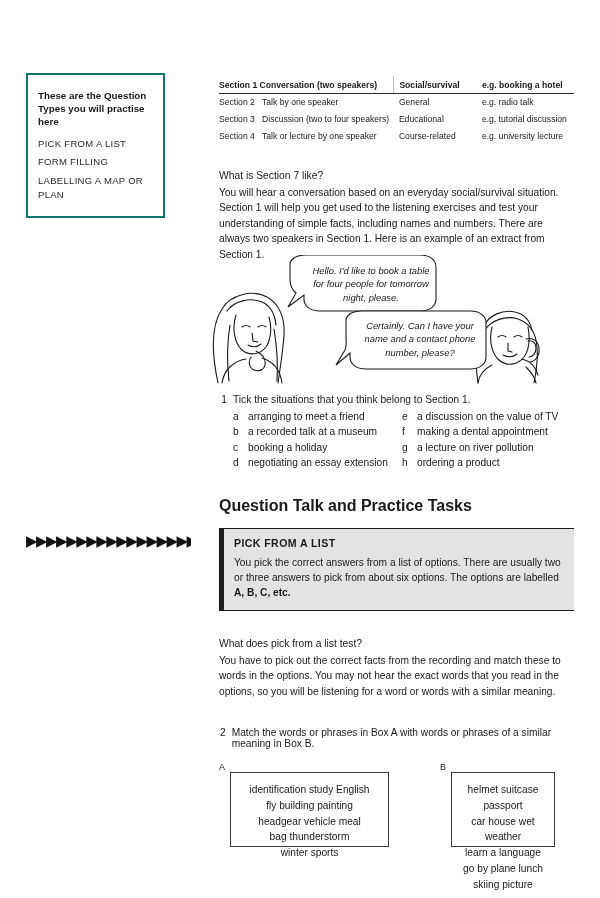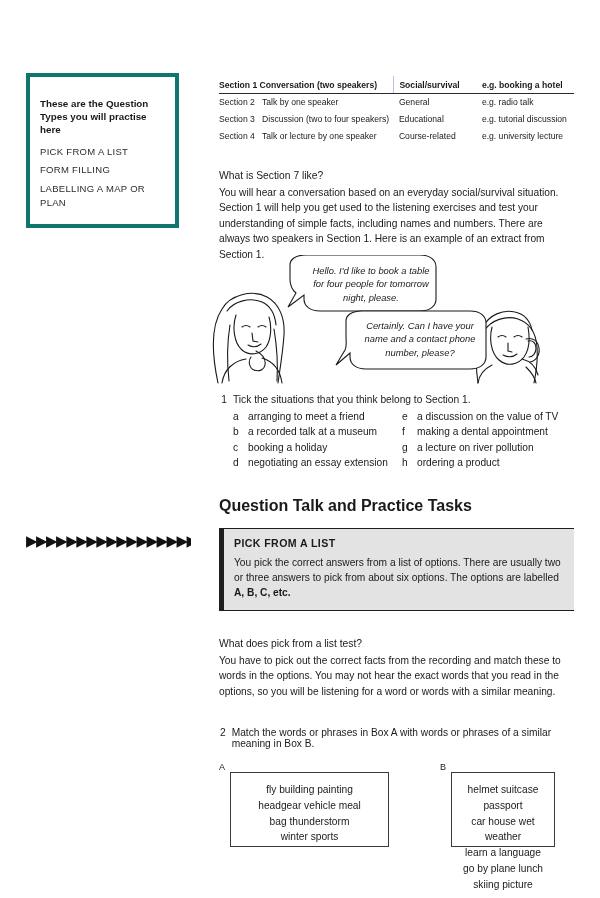--- a/index.html
+++ b/index.html
@@ -37,24 +37,24 @@
     top: 497px;
     font-size: 16px;
     font-weight: bold;
   }
 
   
   .qtypes-box {
     position: absolute;
     left: 26px;
     top: 73px;
-    width: 153px;
+    width: 139px;
     box-sizing: border-box;
-    border: 4px solid #0f766e;
-    padding: 20px 8px 10px 10px;
+    border: 2px solid #0f766e;
+    padding: 14px 8px 10px 10px;
     font-size: 9.5px;
     line-height: 1.45;
   }
   .qtypes-box .lead {
     font-weight: bold;
     font-size: 9.8px;
     margin-bottom: 8px;
     line-height: 1.35;
   }
   .qtypes-box .item {
@@ -392,20 +392,21 @@
   <div class="ex2">
     <div class="q">
       <span class="num">2</span>
       <span>Match the words or phrases in Box A with words or phrases of a similar meaning in Box B.</span>
     </div>
   </div>
 
   <div class="boxwrap" id="boxA">
     <div class="tag">A</div>
     <div class="wordbox">
+      <span class="wordline">identification   study English</span>
       <span class="wordline">fly   building   painting</span>
       <span class="wordline">headgear   vehicle   meal</span>
       <span class="wordline">bag   thunderstorm</span>
       <span class="wordline">winter sports</span>
     </div>
   </div>
 
   <div class="boxwrap" id="boxB">
     <div class="tag">B</div>
     <div class="wordbox">

